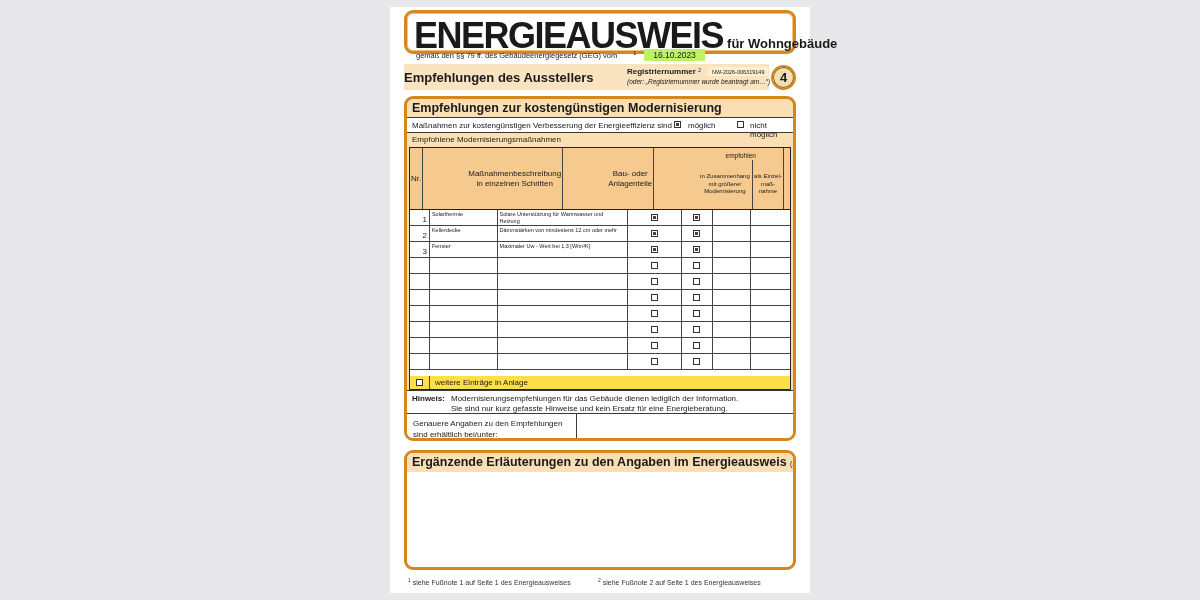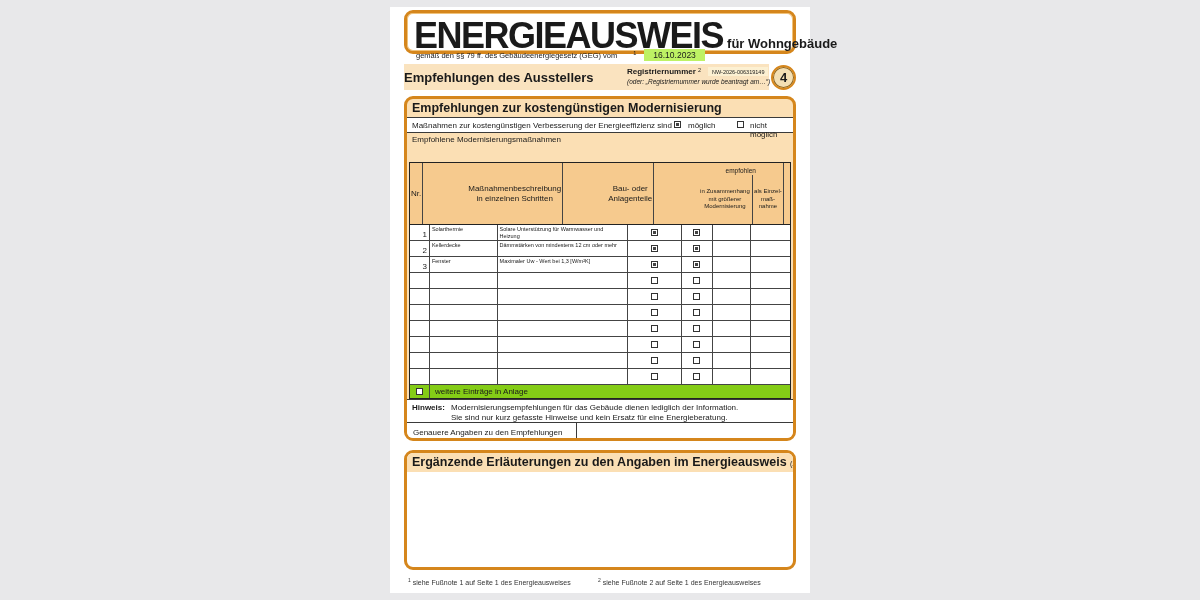--- a/index.html
+++ b/index.html
@@ -38,21 +38,21 @@
     border:3px solid #d5861c; border-radius:9px; background:#fbdfb4; overflow:hidden; }
   .mb-title { height:19px; font-size:12.5px; font-weight:bold; padding:2px 0 0 5px; border-bottom:1px solid #3a3a3a; }
   .mb-row-possible { height:15px; background:#fff; border-bottom:1px solid #3a3a3a; position:relative; font-size:8px; }
   .mb-row-possible .txt { position:absolute; left:5px; top:3px; }
   .cb { display:inline-block; width:7px; height:7px; border:1px solid #333; background:#fff; position:relative; vertical-align:middle; }
   .cb.checked::before { content:""; position:absolute; left:1px; top:1px; right:1px; bottom:1px; background:#444; }
   .pos-cb1 { position:absolute; left:267px; top:3px; }
   .pos-lbl1 { position:absolute; left:281px; top:3px; }
   .pos-cb2 { position:absolute; left:330px; top:3px; }
   .pos-lbl2 { position:absolute; left:343px; top:3px; }
-  .mb-row-empf { height:29px; font-size:8px; padding:2px 0 0 5px; }
+  .mb-row-empf { height:14px; font-size:8px; padding:2px 0 0 5px; }
 
   
   .tbl { margin:0 2px; width:382px; border:1px solid #222; background:#fff; }
   .thead { display:flex; height:62px; background:#f6ca8e; border-bottom:1px solid #222;gap:44px; }
   .th { border-right:1px solid #444; display:flex; align-items:center; justify-content:center;
     text-align:center; font-size:8px; line-height:1.25; padding:1px; }
   .th-nr { width:20px; }
   .th-bau { width:68px; }
   .th-desc { width:131px; }
   .th-group { display:flex; flex-direction:column; border-right:1px solid #444; }
@@ -69,21 +69,21 @@
   .trow { display:flex; height:16px; border-bottom:1px solid #444; background:#fff; }
   .td { border-right:1px solid #444; overflow:hidden; }
   .td-nr { width:20px; font-size:8px; display:flex; align-items:flex-end; justify-content:flex-end; padding:0 2px 1px 0; }
   .td-bau { width:68px; font-size:5.5px; padding:1px 2px; line-height:1.3; }
   .td-desc { width:131px; font-size:5.5px; padding:1px 2px; line-height:1.3; }
   .td-cbz { width:54px; display:flex; align-items:center; justify-content:center; }
   .td-cbe { width:32px; display:flex; align-items:center; justify-content:center; }
   .td-am { width:38px; }
   .td-ko { width:39px; border-right:none; }
 
-  .wrow { display:flex; height:13px; background:#84cc16; }
+  .wrow { display:flex; height:13px; background:#fde047;margin-top:6px; }
   .wrow-cb { width:20px; border-right:1px solid #444; display:flex; align-items:center; justify-content:center; }
   .wrow-txt { flex:1; font-size:8px; padding:2px 0 0 5px; }
 
   
   .hinweis { background:#fff; border-top:1px solid #3a3a3a; height:23px; position:relative; font-size:8px; }
   .hinweis-label { position:absolute; left:5px; top:3px; font-weight:bold; }
   .hinweis-text { position:absolute; left:44px; top:3px; line-height:1.25; }
   .contact { display:flex; background:#fff; border-top:1px solid #3a3a3a; height:33px; }
   .contact-left { width:170px; border-right:1px solid #3a3a3a; font-size:8px; padding:5px 6px; line-height:1.35; }
   .contact-right { flex:1; font-size:8.5px; padding:3px 6px; line-height:1.55; }

